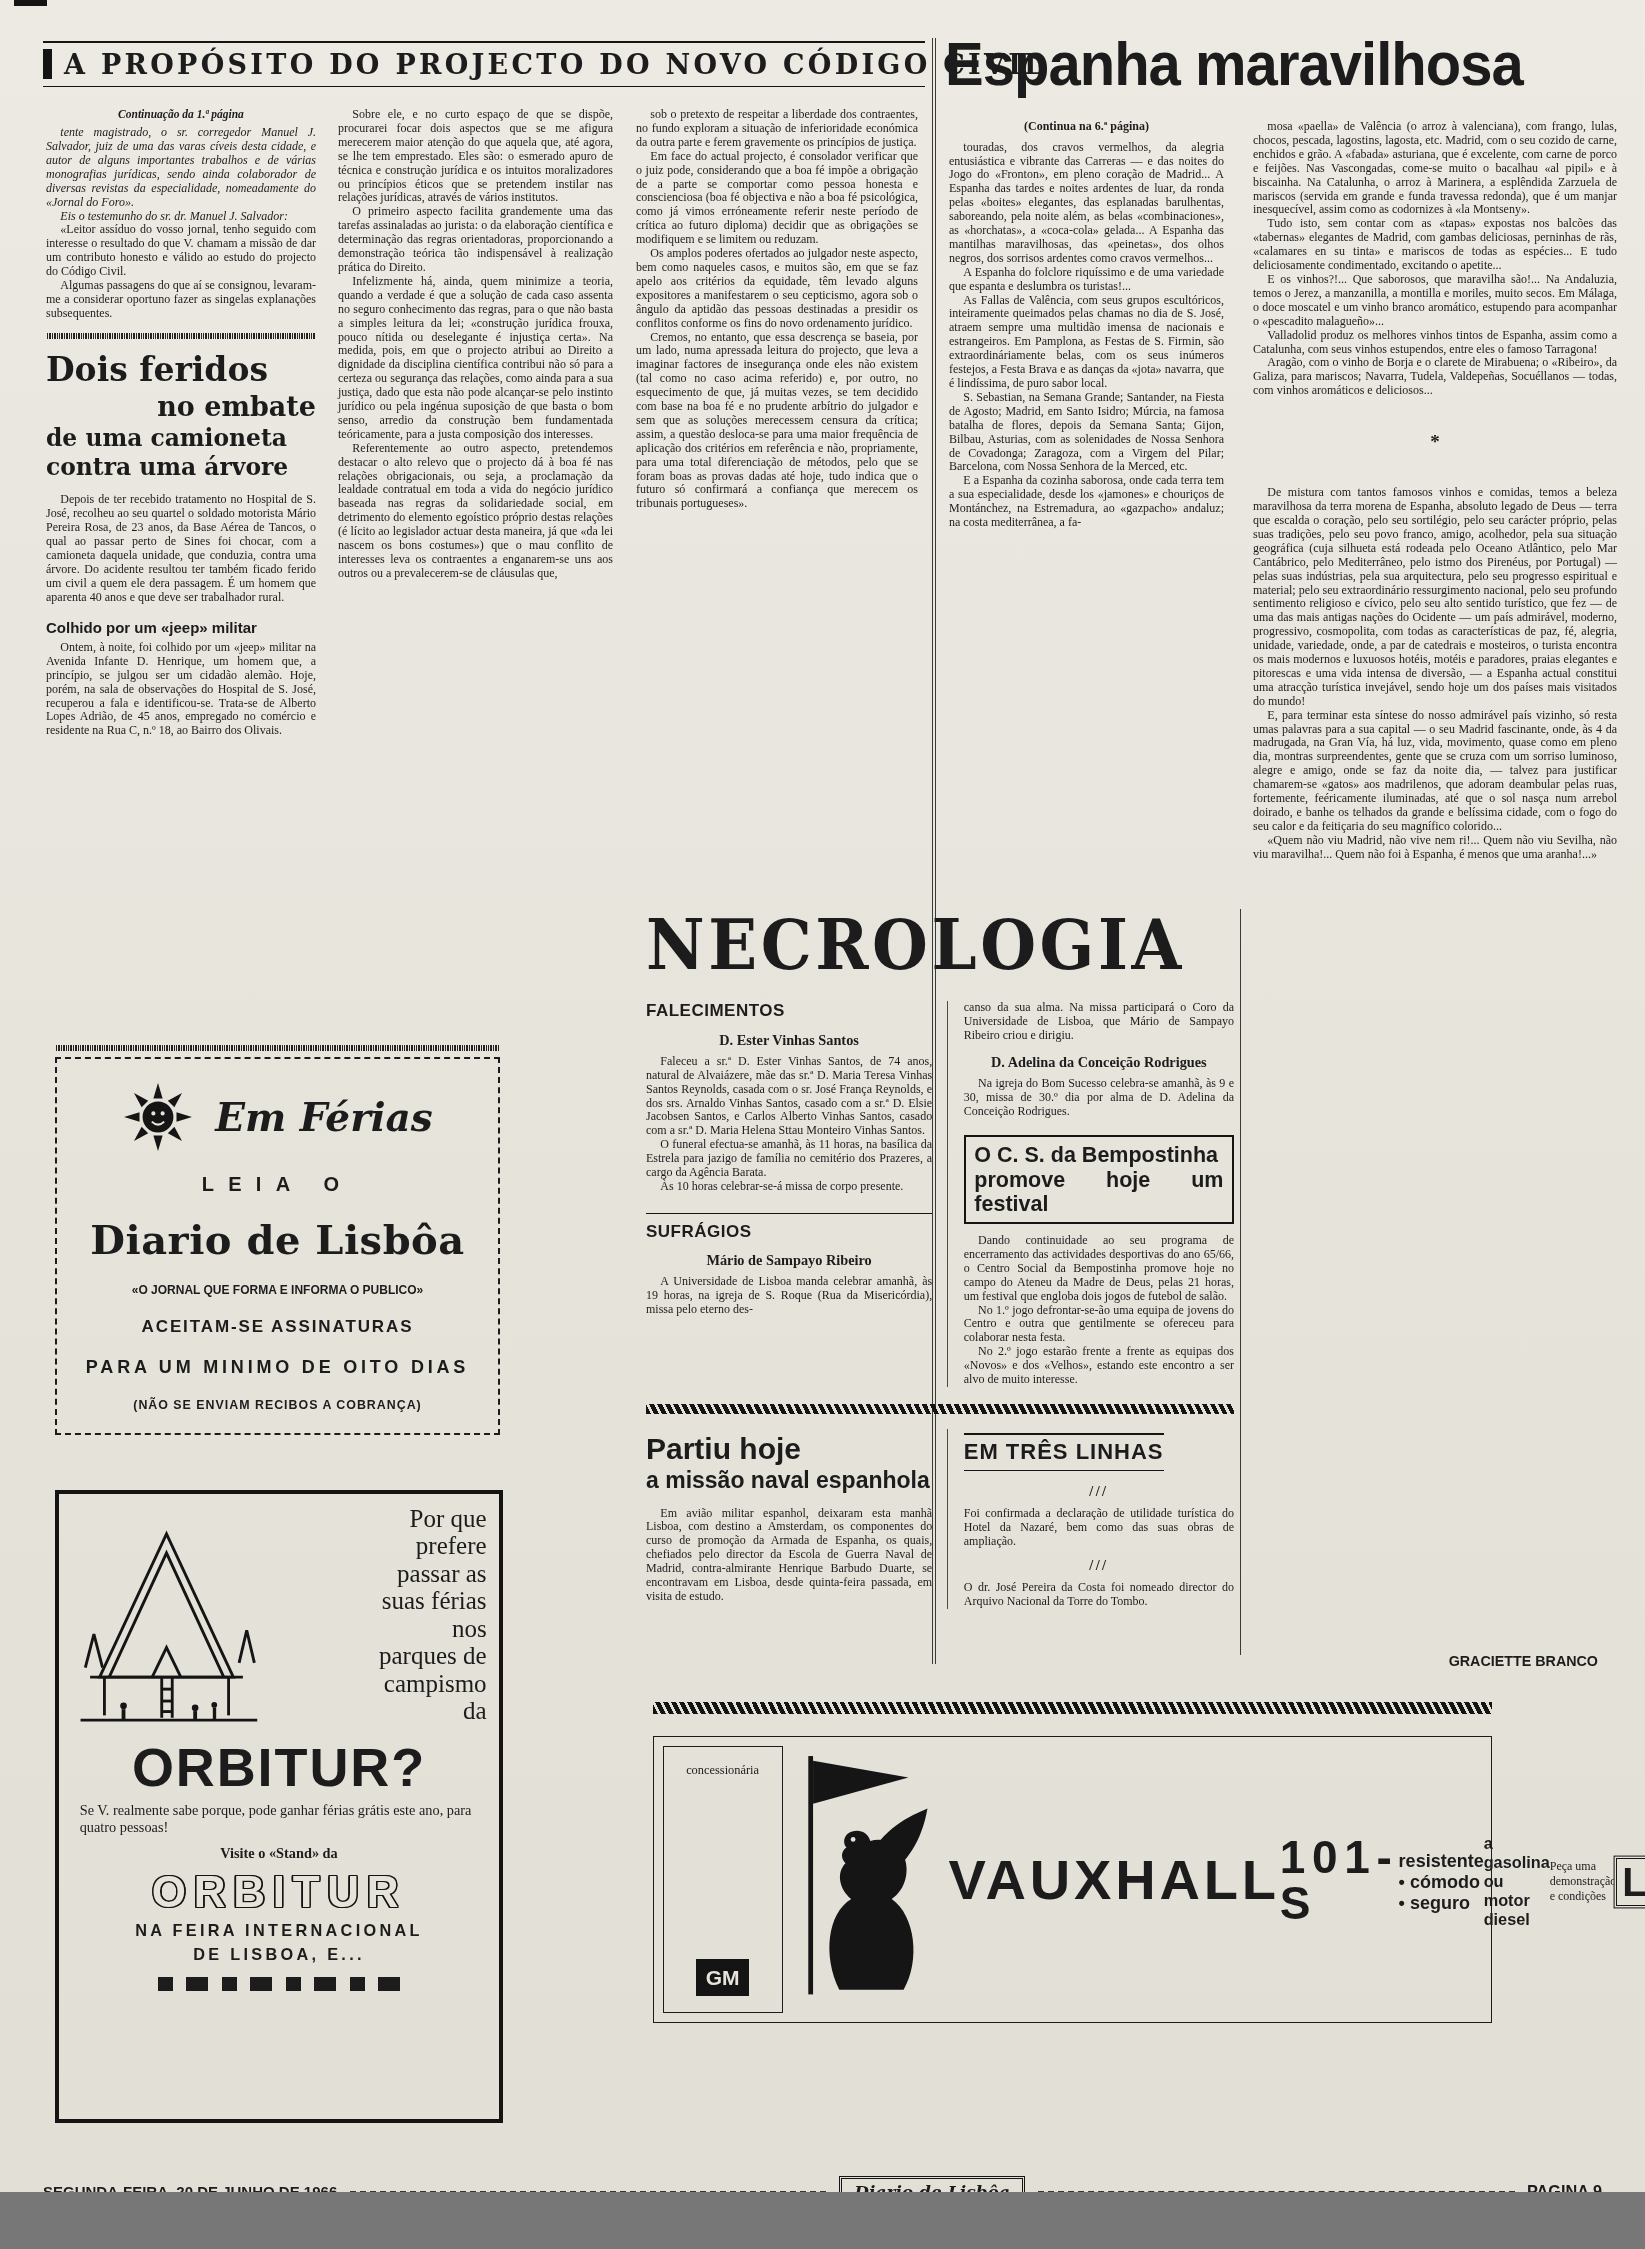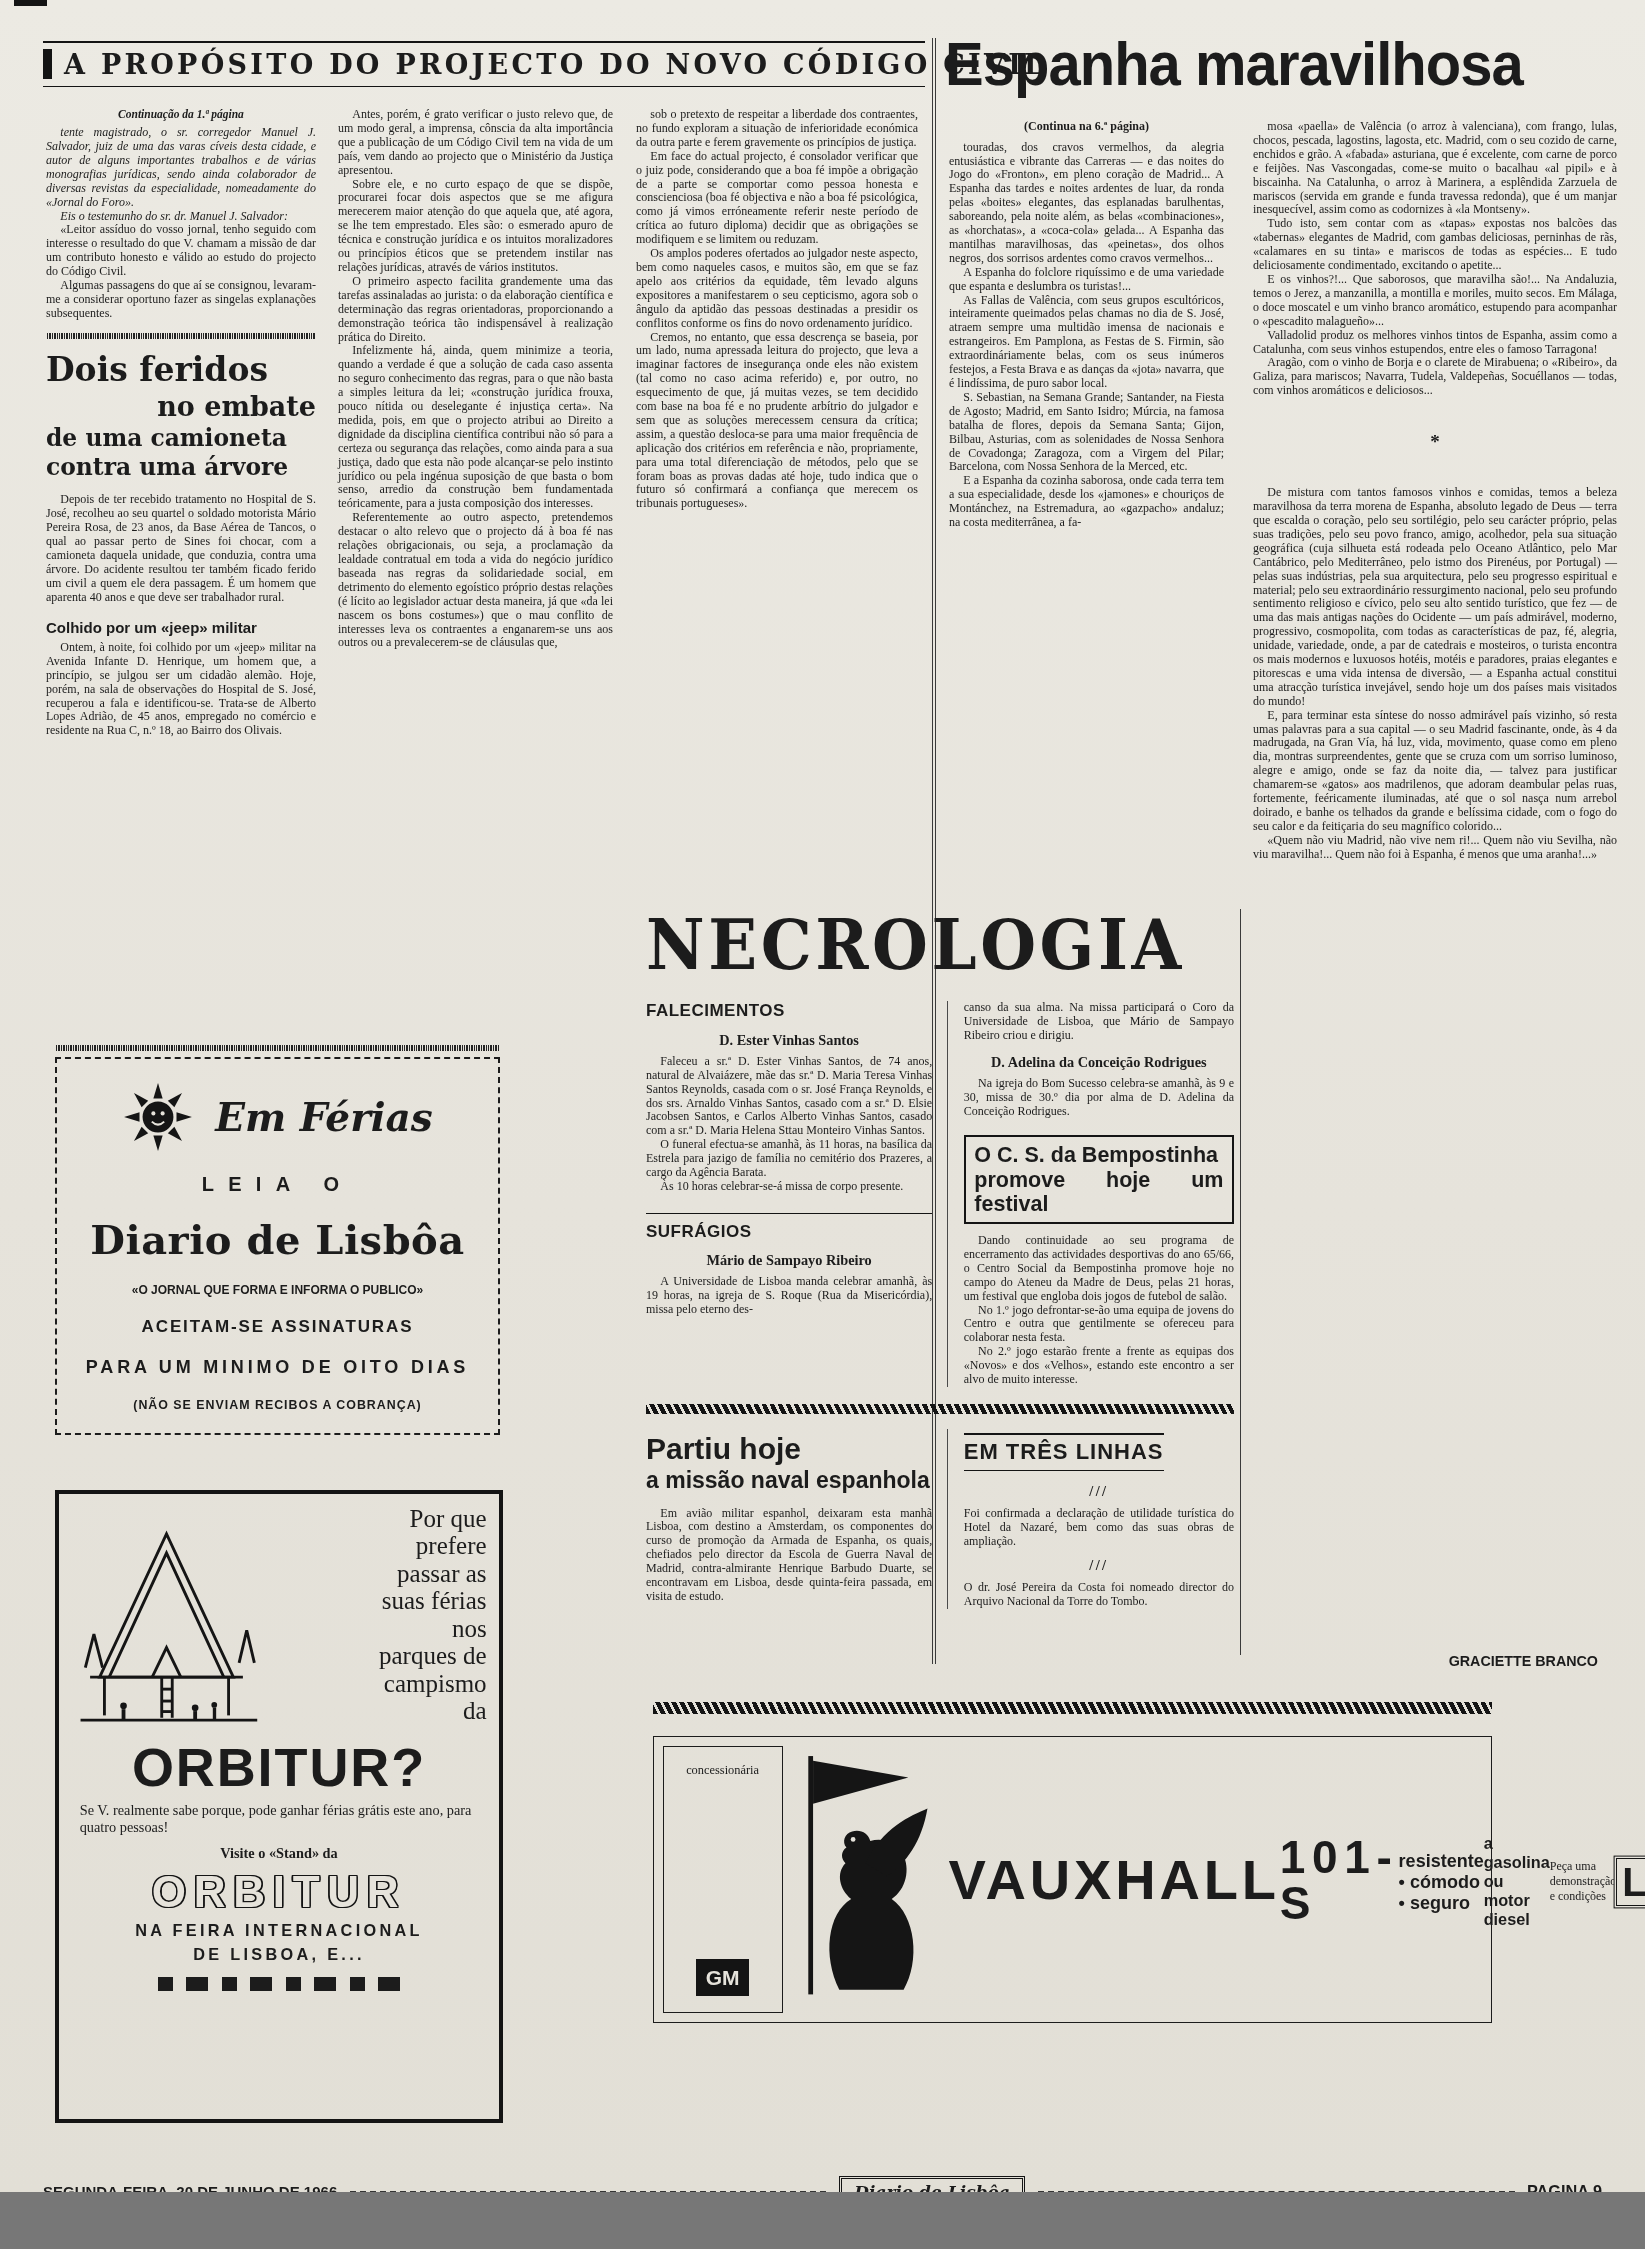--- a/index.html
+++ b/index.html
@@ -163,21 +163,20 @@
           <p class="para">Depois de ter recebido tratamento no Hospital de S. José, recolheu ao seu quartel o soldado motorista Mário Pereira Rosa, de 23 anos, da Base Aérea de Tancos, o qual ao passar perto de Sines foi chocar, com a camioneta daquela unidade, que conduzia, contra uma árvore. Do acidente resultou ter também ficado ferido um civil a quem ele dera passagem. É um homem que aparenta 40 anos e que deve ser trabalhador rural.</p>
         </div>
       <h3 class="df-sub">Colhido por um «jeep» militar</h3>
       <div>
           <p class="para">Ontem, à noite, foi colhido por um «jeep» militar na Avenida Infante D. Henrique, um homem que, a princípio, se julgou ser um cidadão alemão. Hoje, porém, na sala de observações do Hospital de S. José, recuperou a fala e identificou-se. Trata-se de Alberto Lopes Adrião, de 45 anos, empregado no comércio e residente na Rua C, n.º 18, ao Bairro dos Olivais.</p>
         </div>
     </div>
   </section>
 
   <section class="abs col col2">
-      <p class="para">Antes, porém, é grato verificar o justo relevo que, de um modo geral, a imprensa, cônscia da alta importância que a publicação de um Código Civil tem na vida de um país, vem dando ao projecto que o Ministério da Justiça apresentou.</p>
       <p class="para">Sobre ele, e no curto espaço de que se dispõe, procurarei focar dois aspectos que se me afigura merecerem maior atenção do que aquela que, até agora, se lhe tem emprestado. Eles são: o esmerado apuro de técnica e construção jurídica e os intuitos moralizadores ou princípios éticos que se pretendem instilar nas relações jurídicas, através de vários institutos.</p>
       <p class="para">O primeiro aspecto facilita grandemente uma das tarefas assinaladas ao jurista: o da elaboração científica e determinação das regras orientadoras, proporcionando a demonstração teórica tão indispensável à realização prática do Direito.</p>
       <p class="para">Infelizmente há, ainda, quem minimize a teoria, quando a verdade é que a solução de cada caso assenta no seguro conhecimento das regras, para o que não basta a simples leitura da lei; «construção jurídica frouxa, pouco nítida ou deselegante é injustiça certa». Na medida, pois, em que o projecto atribui ao Direito a dignidade da disciplina científica contribui não só para a certeza ou segurança das relações, como ainda para a sua justiça, dado que esta não pode alcançar-se pelo instinto jurídico ou pela ingénua suposição de que basta o bom senso, arredio da construção bem fundamentada teóricamente, para a justa composição dos interesses.</p>
       <p class="para">Referentemente ao outro aspecto, pretendemos destacar o alto relevo que o projecto dá à boa fé nas relações obrigacionais, ou seja, a proclamação da lealdade contratual em toda a vida do negócio jurídico baseada nas regras da solidariedade social, em detrimento do elemento egoístico próprio destas relações (é lícito ao legislador actuar desta maneira, já que «da lei nascem os bons costumes») que o mau conflito de interesses leva os contraentes a enganarem-se uns aos outros ou a prevalecerem-se de cláusulas que,</p>
     </section>
 
   <section class="abs col col3">
       <p class="para">sob o pretexto de respeitar a liberdade dos contraentes, no fundo exploram a situação de inferioridade económica da outra parte e ferem gravemente os princípios de justiça.</p>
       <p class="para">Em face do actual projecto, é consolador verificar que o juiz pode, considerando que a boa fé impõe a obrigação de a parte se comportar como pessoa honesta e conscienciosa (boa fé objectiva e não a boa fé psicológica, como já vimos erróneamente referir neste período de crítica ao futuro diploma) decidir que as obrigações se modifiquem e se limitem ou reduzam.</p>
       <p class="para">Os amplos poderes ofertados ao julgador neste aspecto, bem como naqueles casos, e muitos são, em que se faz apelo aos critérios da equidade, têm levado alguns expositores a manifestarem o seu cepticismo, agora sob o ângulo da aptidão das pessoas destinadas a presidir os conflitos conforme os fins do novo ordenamento jurídico.</p>

